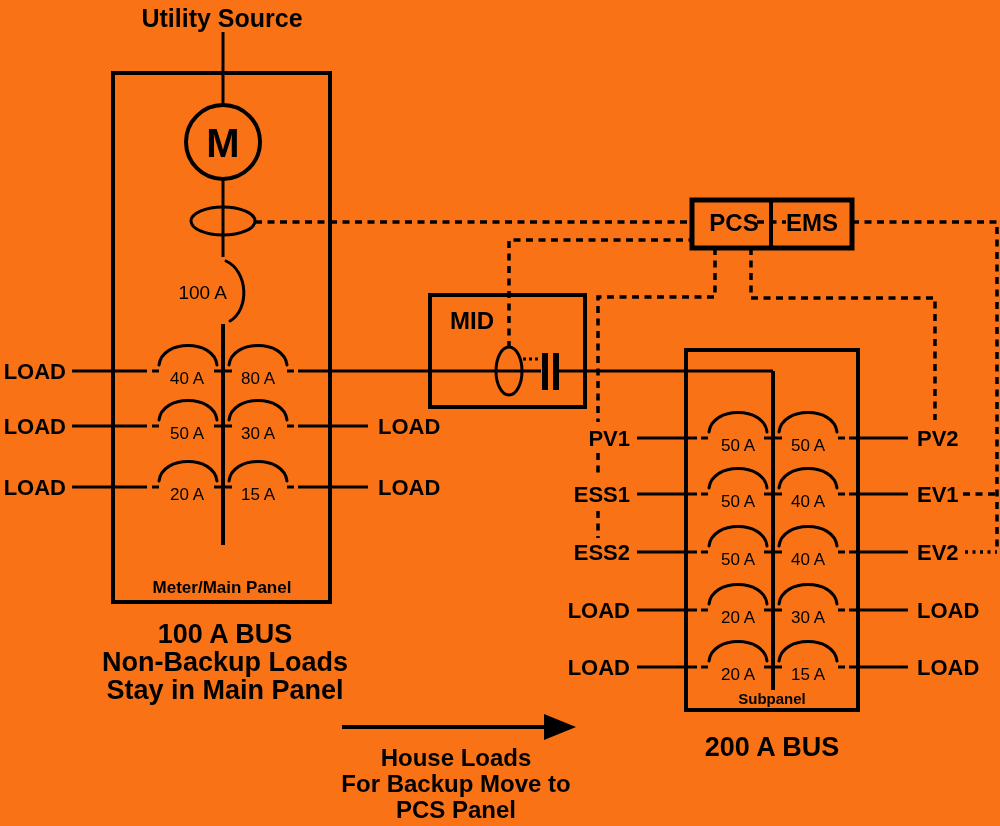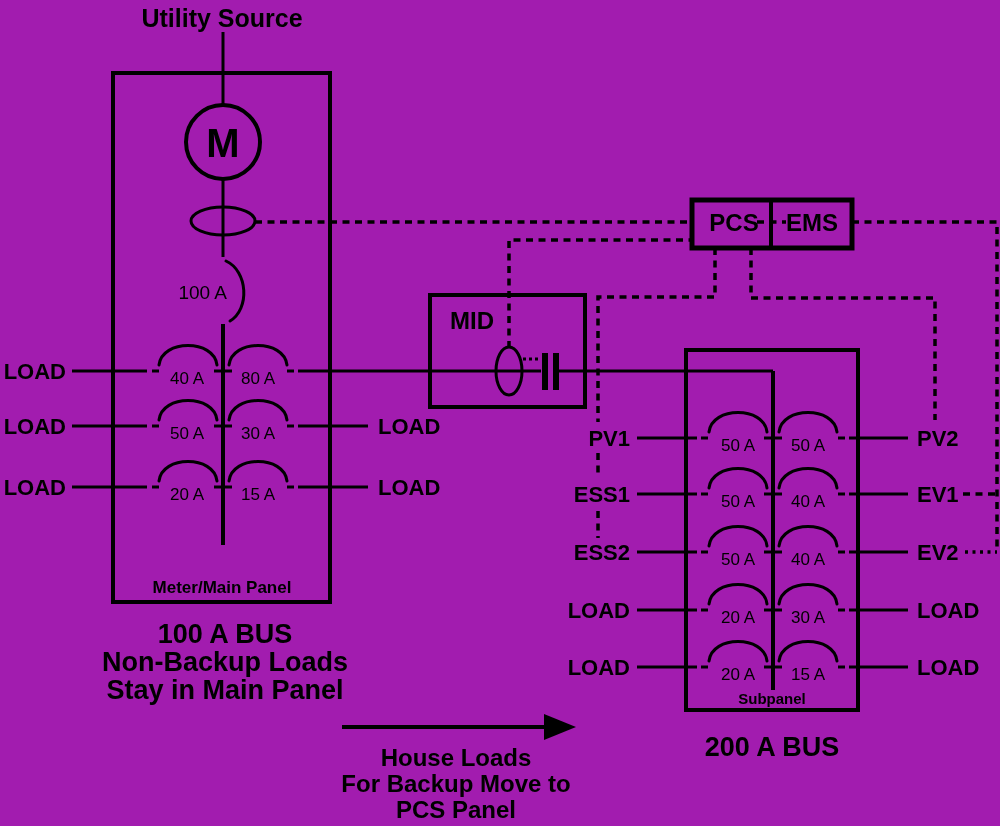--- a/index.html
+++ b/index.html
@@ -1,16 +1,16 @@
 <!DOCTYPE html>
 <html><head>
 <meta charset="utf-8">
 <style>
   html,body{margin:0;padding:0;background:#ffffff;}
-  .stage{width:1000px;height:826px;background:#a21caf;position:relative;}
+  .stage{width:1000px;height:826px;background:#f97316;position:relative;}
   svg{display:block;}
   text{fill:#000000;font-family:"Liberation Sans",sans-serif;}
   .t-title{font-size:25px;font-weight:bold;}
   .t-label{font-size:22px;font-weight:bold;}
   .t-amp{font-size:17px;font-weight:normal;}
   .t-box{font-size:24px;font-weight:bold;}
   .t-small{font-size:17px;font-weight:bold;}
   .t-xsmall{font-size:15px;font-weight:bold;}
   .t-cap{font-size:27px;font-weight:bold;}
   .t-note{font-size:24px;font-weight:bold;}

